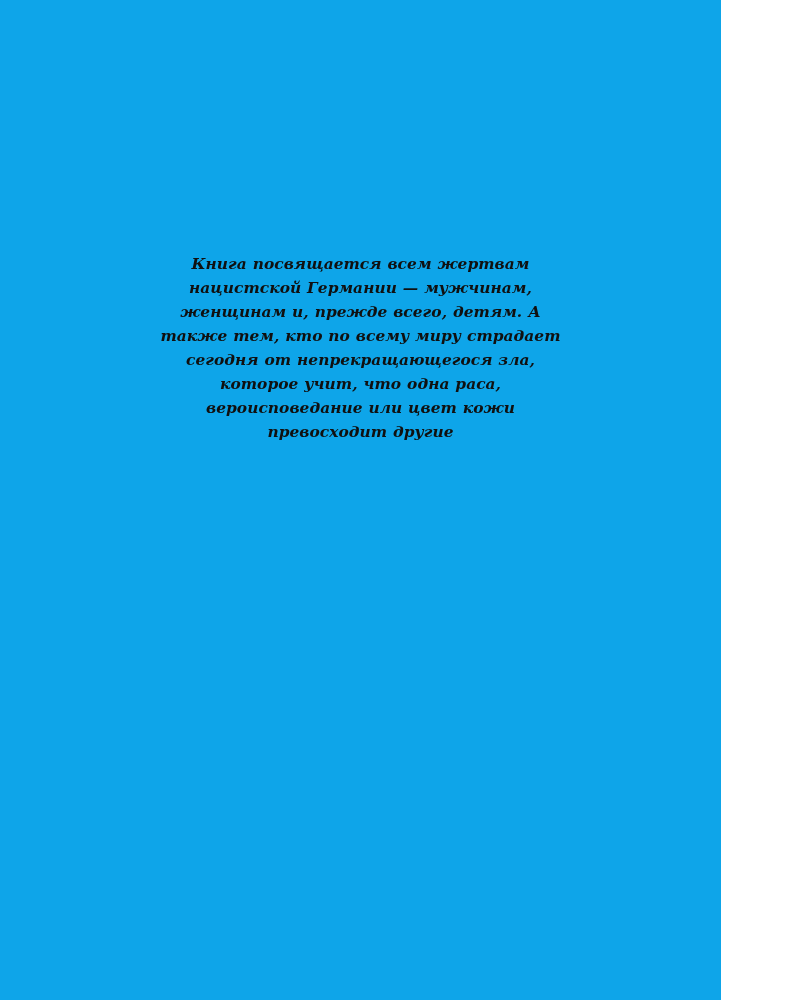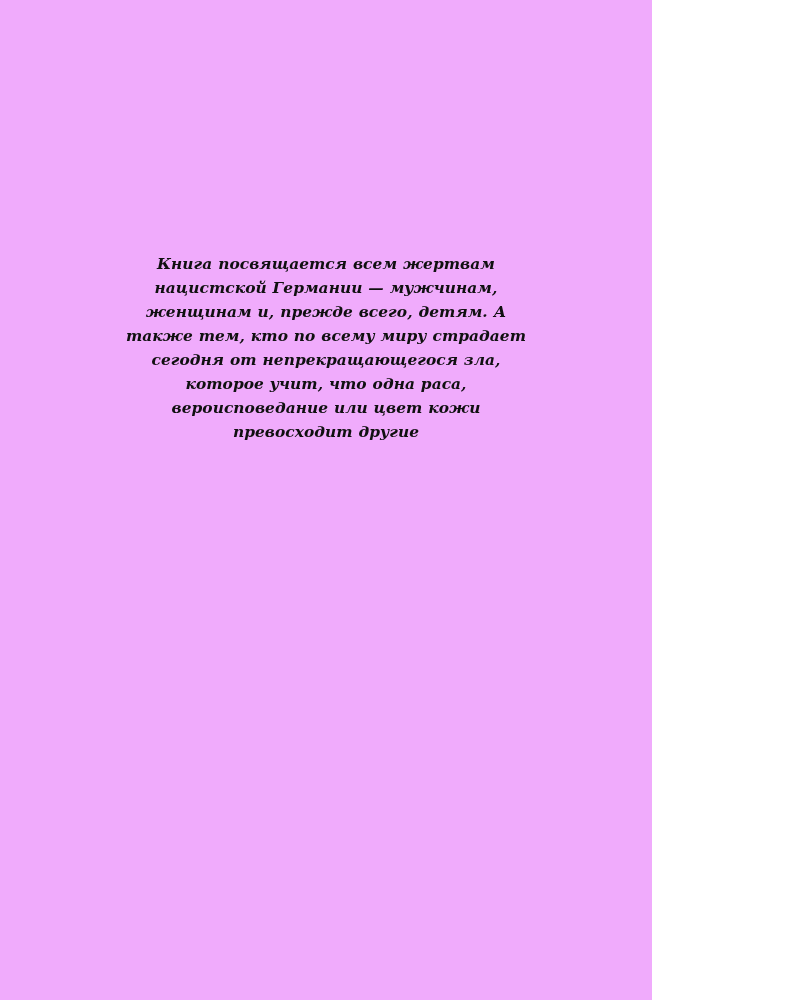--- a/index.html
+++ b/index.html
@@ -10,23 +10,23 @@
     width: 800px;
     height: 1000px;
     background: #ffffff;
     font-family: "Liberation Serif", serif;
     color: #000000;
     overflow: hidden;
   }
 
   .page {
     position: relative;
-    width: 652px;
+    width: 721px;
     height: 1000px;
-    background: #f0abfc;
+    background: #0ea5e9;
     box-sizing: border-box;
   }
 
   .dedication-block {
     position: absolute;
     left: 50%;
     transform: translateX(-50%);
     top: 252px;
     width: 420px;
     text-align: center;

